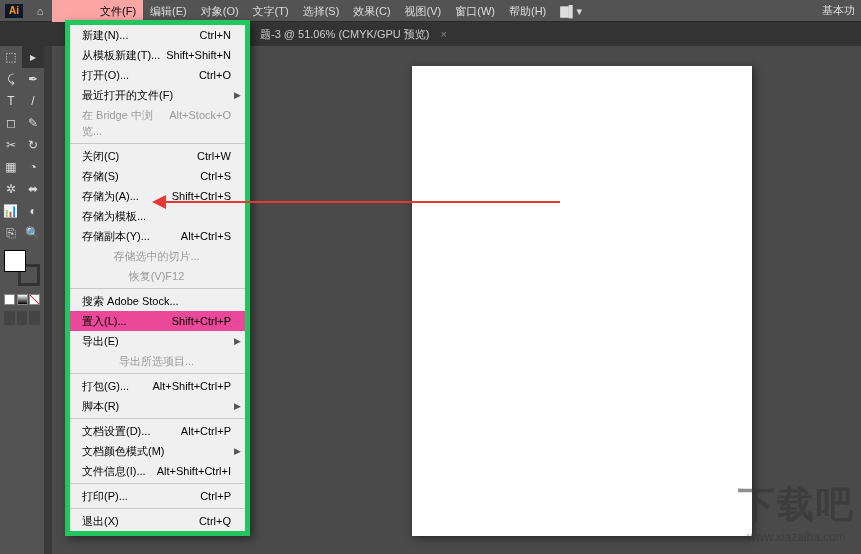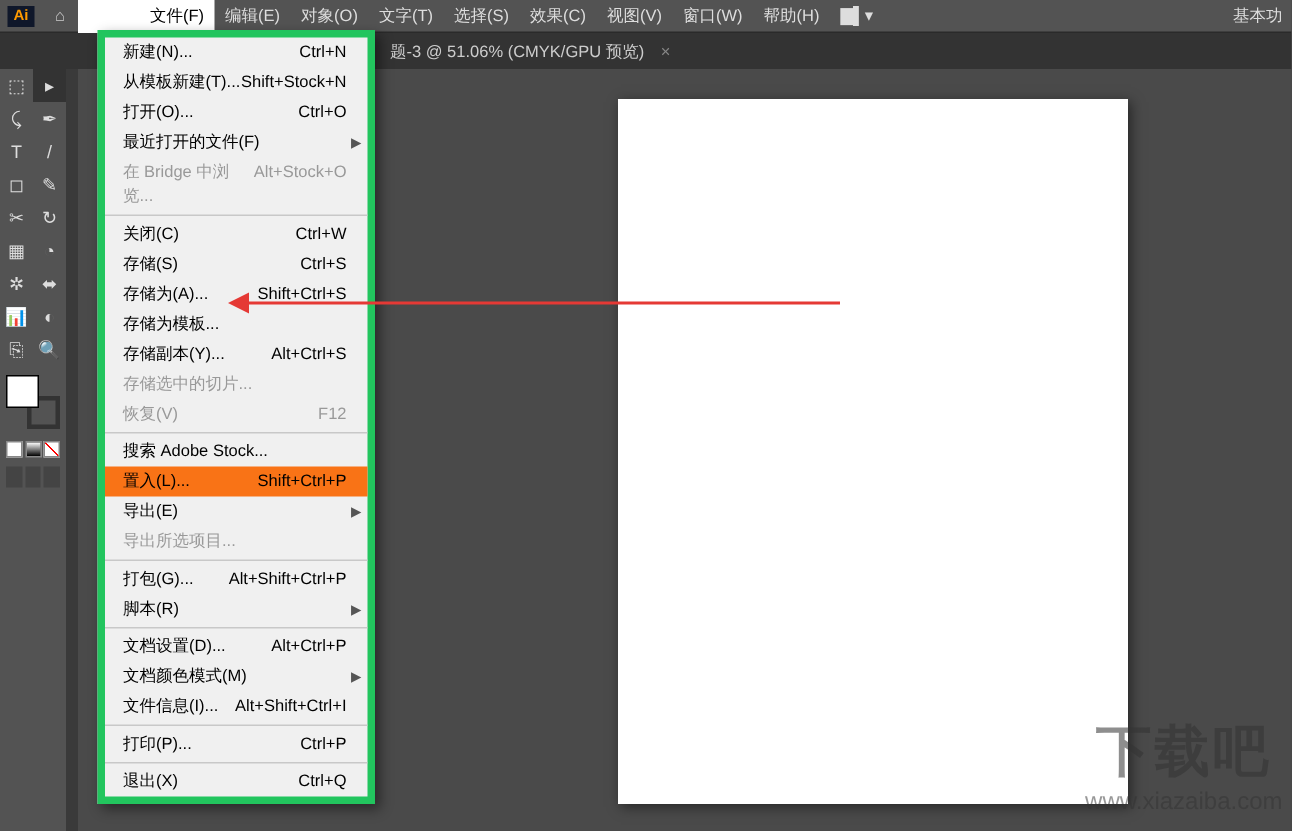--- a/index.html
+++ b/index.html
@@ -4,21 +4,21 @@
 <style>
 * { margin:0; padding:0; box-sizing:border-box; font-family:"Microsoft YaHei",Arial,sans-serif; font-size:11px; user-select:none; }
 body { width:861px; height:554px; background:#4a4a4a; overflow:hidden; position:relative; }
 
 .titlebar { height:22px; background:#535353; display:flex; align-items:center; border-bottom:1px solid #2a2a2a; }
 .logo { width:28px; height:22px; display:flex; align-items:center; justify-content:center; }
 .logo-ai { background:#0f172a; color:#ff9a00; font-weight:bold; width:18px; height:14px; font-size:10px; text-align:center; line-height:14px; }
 .home { width:24px; color:#ccc; text-align:center; cursor:pointer; }
 .menu { display:flex; }
 .menu-item { padding:0 7px; color:#ddd; line-height:22px; cursor:pointer; }
-.menu-item.active { background:#ffffff; color:#000;padding-left:48px; }
+.menu-item.active { background:#fca5a5; color:#000;padding-left:48px; }
 .right-title { margin-left:auto; color:#ddd; padding-right:6px; }
 
 .tabbar { height:24px; background:#333; display:flex; align-items:center; padding-left:250px; }
 .tab { color:#ccc; padding:0 10px; font-size:11px;text-align:center; }
 .tab .x { margin-left:8px; color:#888; cursor:pointer; }
 
 .main { position:absolute; top:46px; left:0; right:0; bottom:0; display:flex; background:#4a4a4a; }
 .tools { width:44px; background:#535353; display:flex; flex-direction:column; }
 .tool-grid { display:grid; grid-template-columns:22px 22px; }
 .tool { width:22px; height:22px; display:flex; align-items:center; justify-content:center; color:#ddd; cursor:pointer; font-size:12px; }
@@ -34,31 +34,31 @@
 .mini.c3::after { content:""; position:absolute; inset:0; background:linear-gradient(45deg,transparent 45%,red 45%,red 55%,transparent 55%); }
 .view-mode { display:flex; margin:6px 4px; gap:2px; }
 .vm { flex:1; height:14px; background:#444; }
 .collapse { width:8px; background:#3a3a3a; }
 
 .canvas-area { flex:1; position:relative; background:#4a4a4a; }
 .artboard { position:absolute; left:360px; top:20px; width:340px; height:470px; background:#fff; box-shadow:2px 2px 8px rgba(0,0,0,.5); }
 
 .dropdown { position:absolute; left:65px; top:20px; width:185px; background:#f0f0f0; border:5px solid #22c55e; box-shadow:3px 3px 8px rgba(0,0,0,.45); z-index:100; }
 .dd-item { display:flex; justify-content:space-between; padding:2px 14px 2px 12px; color:#000; line-height:16px; cursor:pointer; position:relative; }
-.dd-item.disabled { color:#999; }
-.dd-item.hovered { background:#f97316; }
+.dd-item.disabled { color:#999;justify-content:center; }
+.dd-item.hovered { background:#ec4899; }
 .dd-item .arrow { position:absolute; right:4px; font-size:9px; color:#555; }
 .dd-sep { height:1px; background:#c8c8c8; margin:2px 0; }
 
 .arrow-line { position:absolute; top:201px; left:160px; width:400px; height:2px; background:#e53935; z-index:200; }
 .arrow-head { position:absolute; top:195px; left:152px; width:0; height:0; border-right:14px solid #e53935; border-top:7px solid transparent; border-bottom:7px solid transparent; z-index:200; }
 
 .watermark { position:absolute; right:6px; bottom:10px; color:#333; z-index:300; text-align:center; pointer-events:none; }
 .wm-big { font-size:37px; font-weight:bold; opacity:.55; letter-spacing:2px; }
-.wm-url { font-size:16px; opacity:.5; }
+.wm-url { font-size:12px; opacity:.5; }
 </style>
 </head>
 <body>
 
 <div class="titlebar">
   <div class="logo">
       <div class="logo-ai">Ai</div>
     </div>
   <div class="home">⌂</div>
   <div class="menu" id="menubar">
@@ -126,21 +126,21 @@
   </div>
 </div>
 
 <div class="dropdown" id="dropdown">
     <div class="dd-item">
       <span>新建(N)...</span>
       <span>Ctrl+N</span>
     </div>
     <div class="dd-item">
       <span>从模板新建(T)...</span>
-      <span>Shift+Stock+N</span>
+      <span>Shift+Shift+N</span>
     </div>
     <div class="dd-item">
       <span>打开(O)...</span>
       <span>Ctrl+O</span>
     </div>
     <div class="dd-item">
       <span>最近打开的文件(F)</span>
       <span></span>
       <span class="arrow">▶</span>
     </div>

